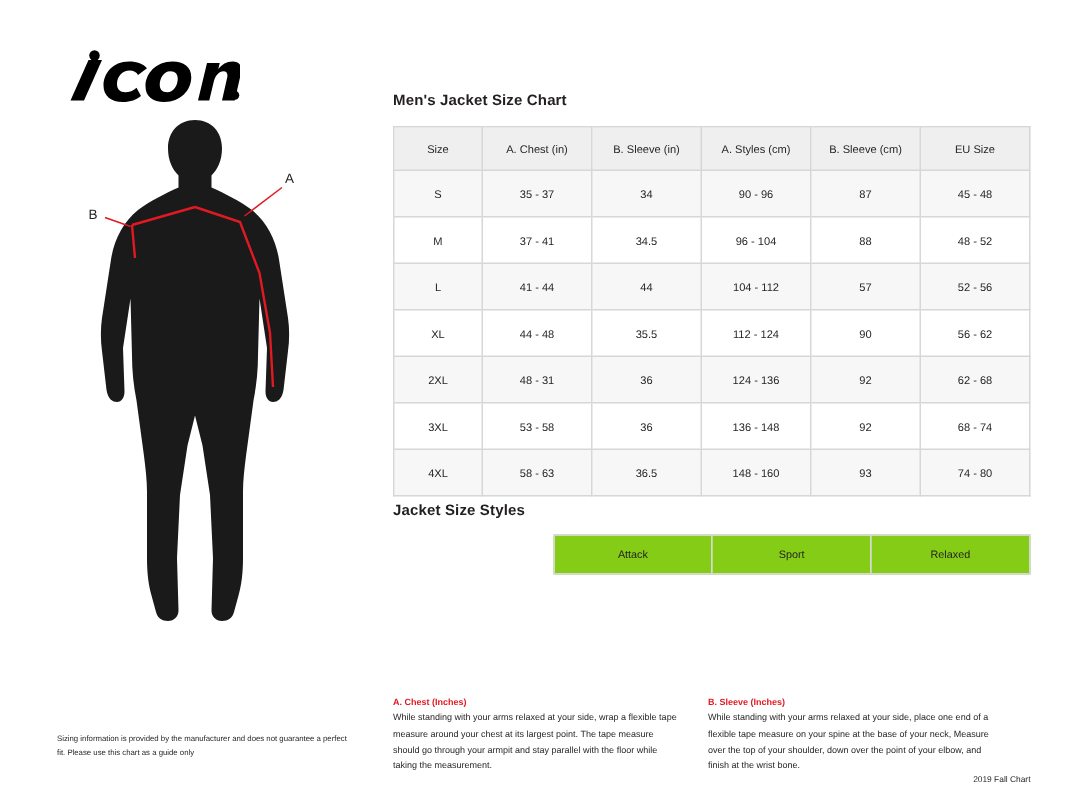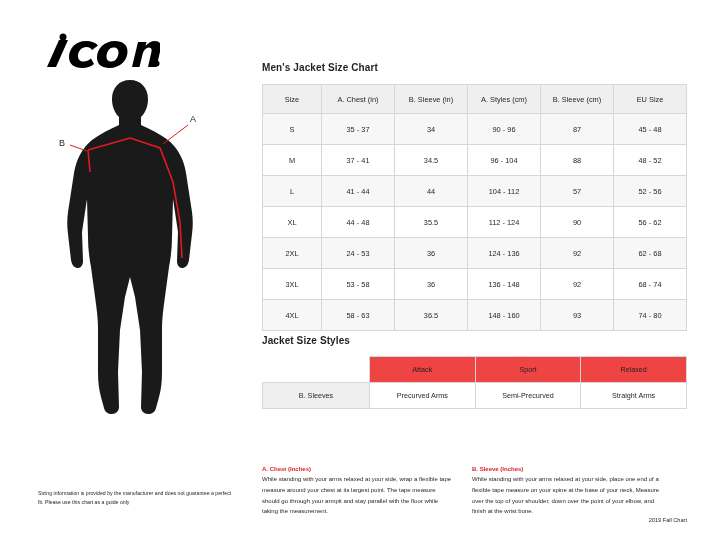--- a/index.html
+++ b/index.html
@@ -101,21 +101,21 @@
 
   
   #styles-table {
     position: absolute;
     left: 262px;
     top: 356px;
     width: 425px;
   }
   #styles-table td { height: 25px; font-size: 7.2px; }
   #styles-table .corner { border: none; background: transparent; }
-  #styles-table .hdr { background: #ef4444; font-weight: normal; }
+  #styles-table .hdr { background: #84cc16; font-weight: normal; }
   #styles-table .rowlabel { background: #efeff0; }
   #styles-table col.c1 { width: 107px; }
 
   
   .measure {
     position: absolute;
     top: 466px;
     width: 425px;
     left: 262px;
     display: flex;
@@ -236,21 +236,21 @@
       <tr>
           <td>XL</td>
           <td>44 - 48</td>
           <td>35.5</td>
           <td>112 - 124</td>
           <td>90</td>
           <td>56 - 62</td>
         </tr>
       <tr>
           <td>2XL</td>
-          <td>24 - 53</td>
+          <td>48 - 31</td>
           <td>36</td>
           <td>124 - 136</td>
           <td>92</td>
           <td>62 - 68</td>
         </tr>
       <tr>
           <td>3XL</td>
           <td>53 - 58</td>
           <td>36</td>
           <td>136 - 148</td>
@@ -276,26 +276,20 @@
         <col>
         <col>
         <col>
       </colgroup>
     <tbody>
       <tr>
         <td class="corner"></td>
         <td class="hdr">Attack</td>
         <td class="hdr">Sport</td>
         <td class="hdr">Relaxed</td>
-      </tr>
-      <tr>
-        <td class="rowlabel">B. Sleeves</td>
-        <td>Precurved Arms</td>
-        <td>Semi-Precurved</td>
-        <td>Straight Arms</td>
       </tr>
     </tbody>
   </table>
 
 
   <div class="measure">
     <div class="col">
       <div class="m-head">A. Chest (Inches)</div>
       <div class="m-body">While standing with your arms relaxed at your side, wrap a flexible tape measure around your chest at its largest point. The tape measure should go through your armpit and stay parallel with the floor while taking the measurement.</div>
     </div>

